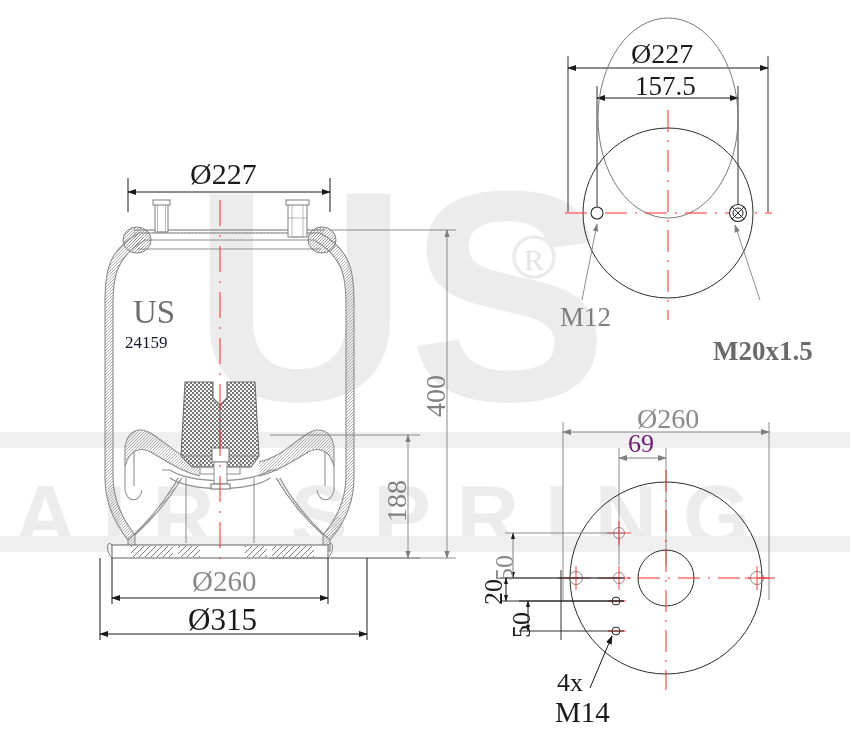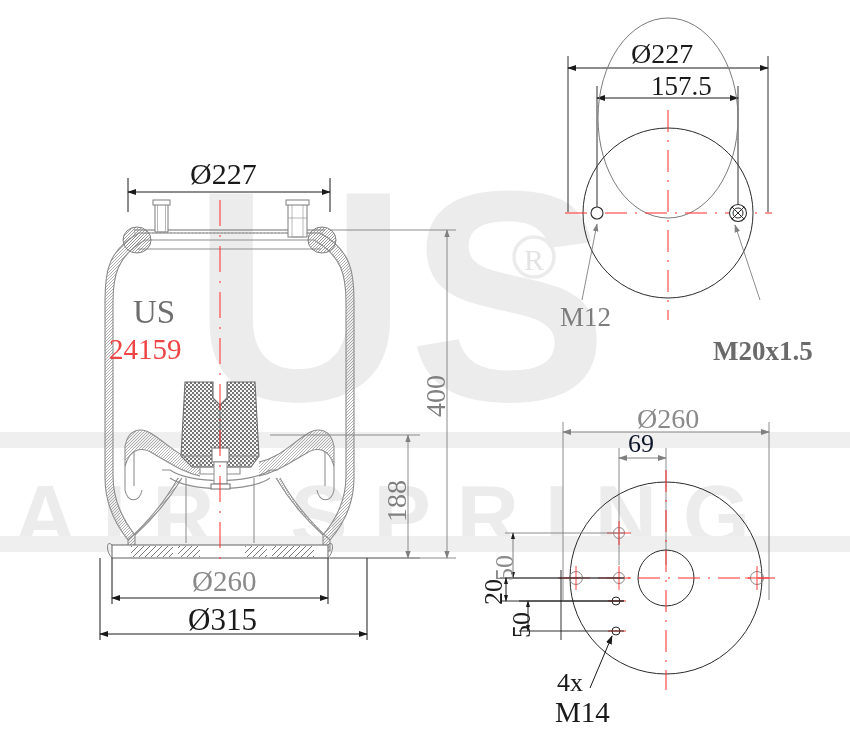--- a/index.html
+++ b/index.html
@@ -310,36 +310,36 @@
 
     <g stroke="#1a1a1a" fill="none">
       <line x1="612" y1="636" x2="590" y2="688" stroke-width="1" marker-start="url(#arB)"></line>
     </g>
   </g>
 </svg>
 
 <div class="lbl blk" style="left:190px;top:157px;font-size:30px;">Ø227</div>
 
 <div class="lbl" style="left:133px;top:294px;font-size:33px;color:#6e6e6e;">US</div>
-<div class="lbl" style="left:109px;top:333px;font-size:29px;color:#ef4444;">24159</div>
+<div class="lbl" style="left:125px;top:333px;font-size:17px;color:#0f172a;">24159</div>
 
 <div class="lbl vrt" style="left:415px;top:380px;font-size:28px;transform:rotate(-90deg);">400</div>
 <div class="lbl vrt" style="left:376px;top:485px;font-size:28px;transform:rotate(-90deg);">188</div>
 
 <div class="lbl" style="left:192px;top:565px;font-size:29px;color:#8a8a8a;">Ø260</div>
 <div class="lbl blk" style="left:188px;top:602px;font-size:31px;text-align:right;">Ø315</div>
 
 <div class="lbl blk" style="left:631px;top:38px;font-size:28px;">Ø227</div>
-<div class="lbl blk" style="left:635px;top:71px;font-size:27px;margin-left:16px;">157.5</div>
+<div class="lbl blk" style="left:635px;top:71px;font-size:27px;">157.5</div>
 
 <div class="lbl" style="left:560px;top:302px;font-size:27px;color:#7d7d7d;">M12</div>
 <div class="lbl" style="left:713px;top:336px;font-size:27px;color:#6a6a6a;font-weight:bold;">M20x1.5</div>
 
 <div class="lbl" style="left:637px;top:403px;font-size:28px;color:#8a8a8a;">Ø260</div>
-<div class="lbl" style="left:628px;top:429px;font-size:26px;color:#0f172a;">69</div>
+<div class="lbl" style="left:628px;top:429px;font-size:26px;color:#701a75;">69</div>
 
 <div class="lbl vrt blk" style="left:481px;top:577px;font-size:26px;transform:rotate(-90deg);">20</div>
 <div class="lbl vrt" style="left:492px;top:553px;font-size:26px;color:#8a8a8a;transform:rotate(-90deg);">50</div>
 <div class="lbl vrt blk" style="left:509px;top:610px;font-size:26px;transform:rotate(-90deg);">50</div>
 
 <div class="lbl blk" style="left:557px;top:668px;font-size:26px;">4x</div>
 <div class="lbl blk" style="left:555px;top:696px;font-size:29px;text-align:center;">M14</div>
 
 </div>
 

